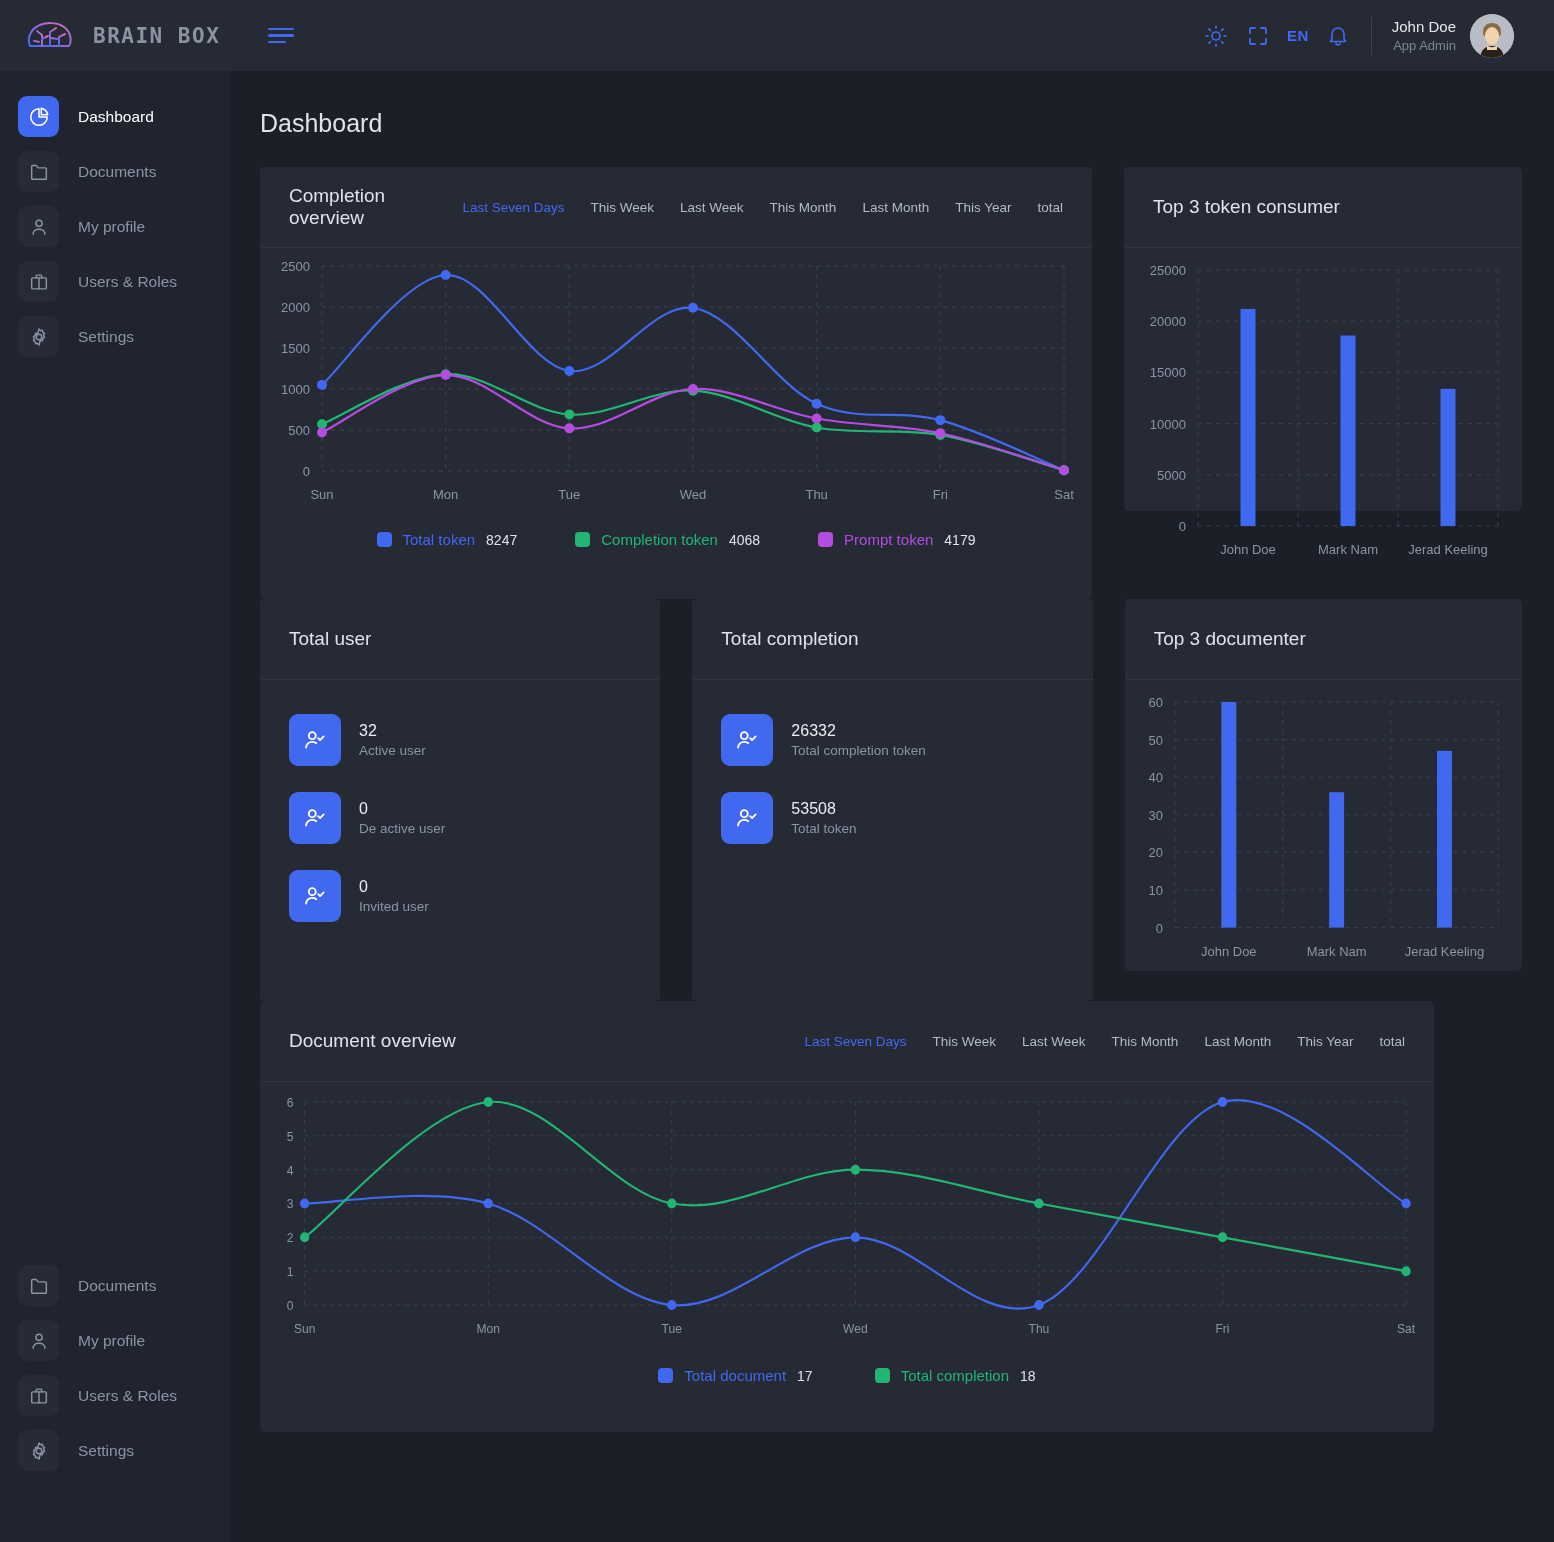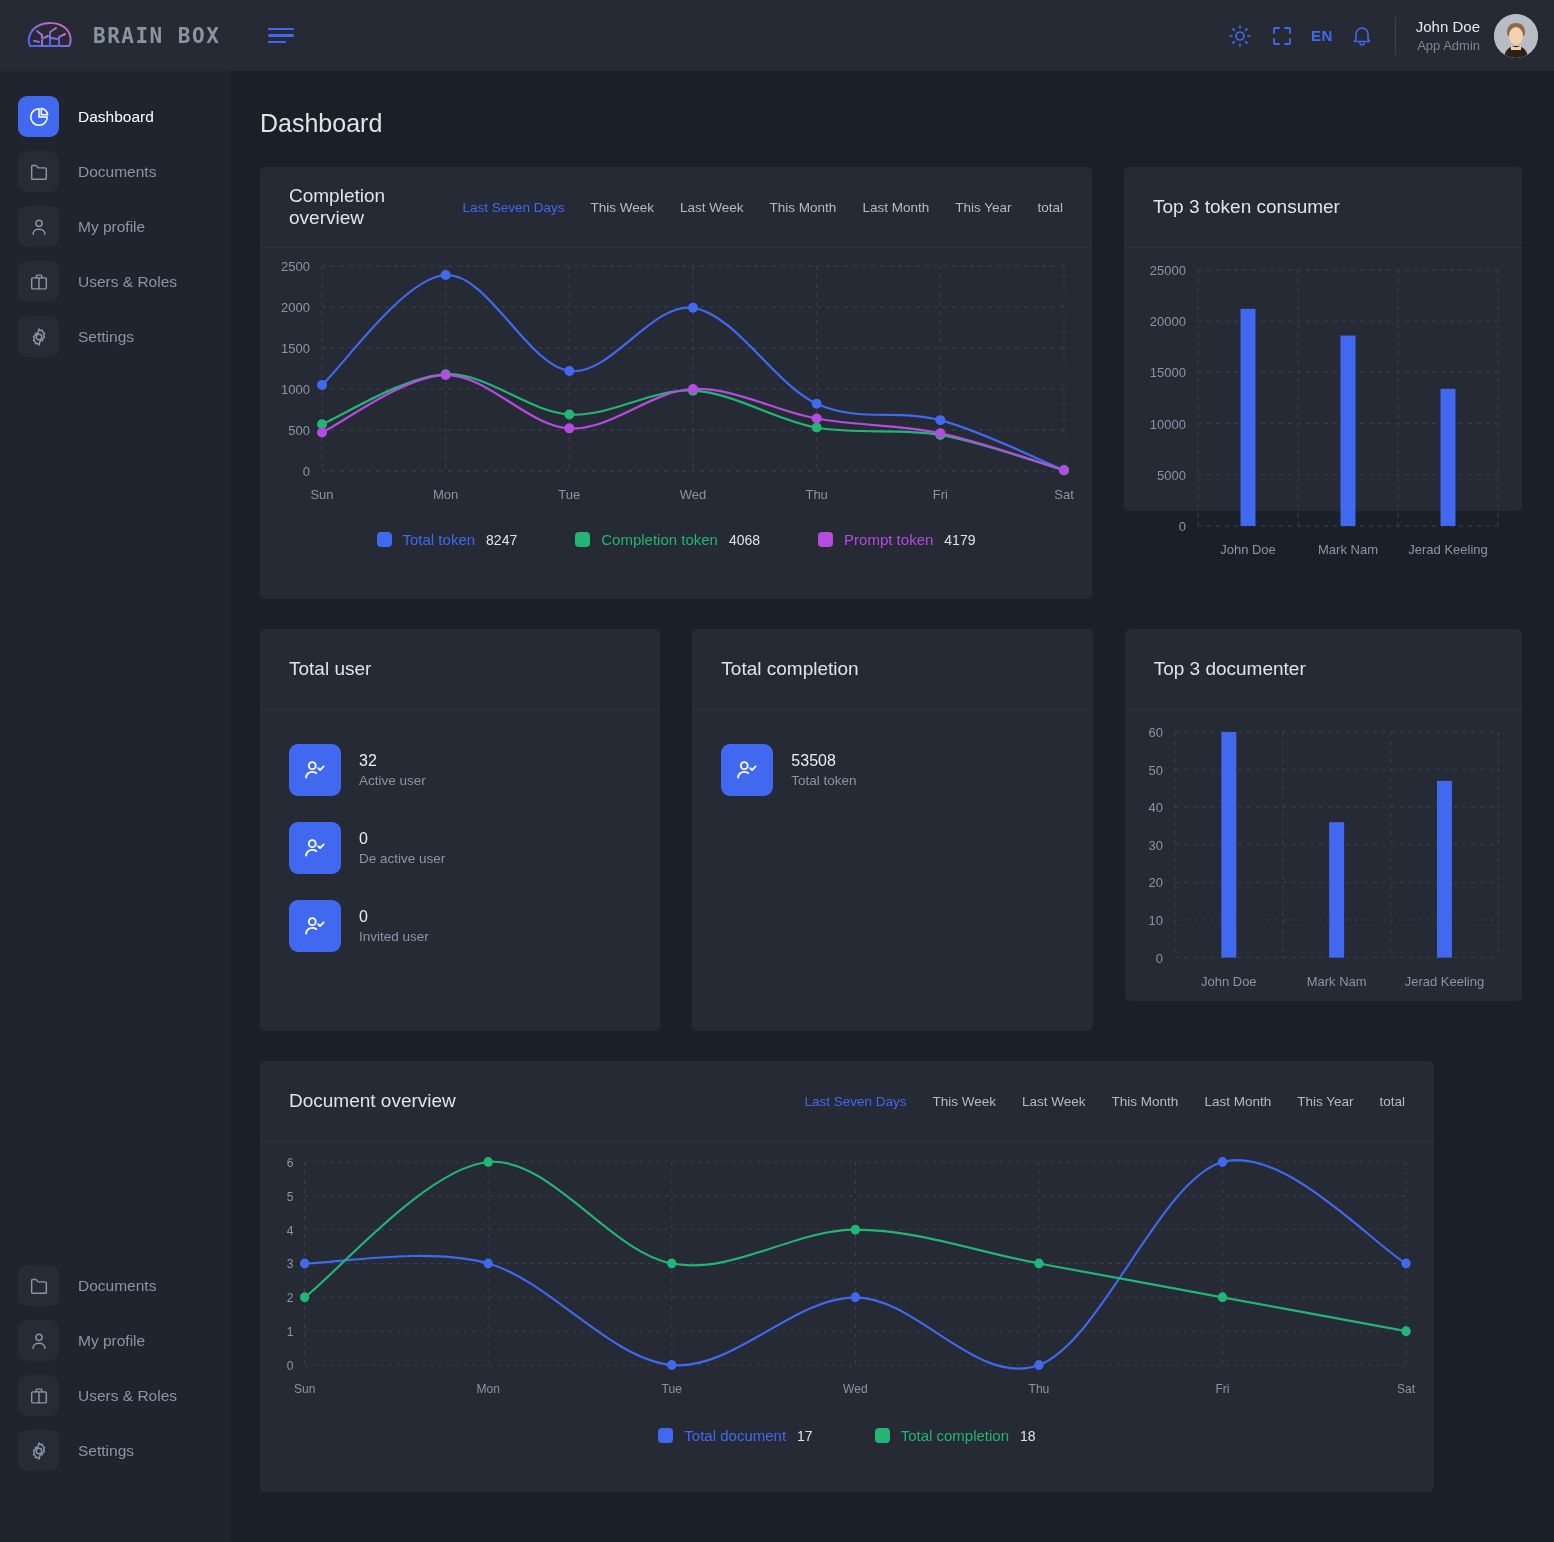--- a/index.html
+++ b/index.html
@@ -19,21 +19,21 @@
     position: relative; z-index: 5;
   }
   .brand { width: 230px; flex: 0 0 230px; display: flex; align-items: center; padding-left: 26px; gap: 19px; }
   .brand-logo { width: 48px; height: 34px; }
   .brand-text { font-size: 21px; letter-spacing: 1.5px; color: #8b93a3; font-weight: 700; font-family: "DejaVu Sans Mono", monospace; }
   .hamburger { margin-left: 38px; display: flex; flex-direction: column; gap: 4px; cursor: pointer; }
   .hamburger span { display: block; height: 2.5px; background: #4169f0; border-radius: 2px; }
   .hamburger span:nth-child(1) { width: 26px; }
   .hamburger span:nth-child(2) { width: 26px; }
   .hamburger span:nth-child(3) { width: 18px; }
-  .topbar-right { margin-left: auto; display: flex; align-items: center; gap: 16px; padding-right: 16px; }
+  .topbar-right { margin-left: auto; display: flex; align-items: center; gap: 16px; padding-right: 40px; }
   .ic { width: 26px; height: 26px; display: flex; align-items: center; justify-content: center; cursor: pointer; }
   .lang { color: #4169f0; font-size: 15px; font-weight: 700; letter-spacing: .5px; cursor: pointer; }
   .divider-v { width: 1px; height: 38px; background: #3a4150; margin: 0 4px; }
   .userblock { display: flex; align-items: center; gap: 14px; cursor: pointer; }
   .user-names { text-align: right; line-height: 1.35; }
   .user-name { font-size: 15px; color: #e6e9ef; }
   .user-role { font-size: 13px; color: #7c8597; }
   .avatar { width: 44px; height: 44px; border-radius: 50%; overflow: hidden; background: #b9bcc4; position: relative; }
 
   
@@ -53,21 +53,21 @@
   }
   .nav-item.active .nav-icon { background: #4169f0; }
   .nav-label { font-size: 15.5px; color: #8b94a6; }
   .nav-item.active .nav-label { color: #ffffff; }
   .nav-gap { flex: 1 1 auto; min-height: 10px; }
 
   
   .main { flex: 1; background: #1b1f27; padding: 30px 32px 0 30px; overflow: hidden; }
   .page-title { font-size: 25px; color: #dfe3ea; margin: 8px 0 29px 0; font-weight: 400; }
 
-  .grid-row { display: flex; gap: 32px; margin-bottom: 30px; }
+  .grid-row { display: flex; gap: 32px; }
 
   .card { background: #252a35; border-radius: 5px; display: flex; flex-direction: column; }
   .card-head {
     height: 81px; flex: 0 0 81px;
     border-bottom: 1px solid #2e3440;
     display: flex; align-items: center; padding: 0 29px;
   }
   .card-title { font-size: 19px; color: #dfe3ea; font-weight: 400; }
   .tabs { display: flex; align-items: center; gap: 26px; margin-left: 42px; }
   .tabs.right { margin-left: auto; gap: 26px; }
@@ -441,20 +441,33 @@
             <div class="stat-list">
               <div class="stat-row">
                 <span class="stat-icon">
                   <svg width="26" height="26" viewBox="0 0 24 24" fill="none" stroke="#ffffff" stroke-width="1.7" stroke-linecap="round" stroke-linejoin="round">
                     <circle cx="9.5" cy="8" r="3.2"></circle>
                       <path d="M3.8 19c0-3.3 2.6-5.2 5.7-5.2 1.4 0 2.7.4 3.7 1.1"></path>
                       <path d="M15 10.4l1.7 1.7 3.3-3.4"></path>
                   </svg>
                 </span>
                 <div>
+                  <div class="stat-num">26332</div>
+                  <div class="stat-cap">Total completion token</div>
+                </div>
+              </div>
+              <div class="stat-row">
+                <span class="stat-icon">
+                  <svg width="26" height="26" viewBox="0 0 24 24" fill="none" stroke="#ffffff" stroke-width="1.7" stroke-linecap="round" stroke-linejoin="round">
+                    <circle cx="9.5" cy="8" r="3.2"></circle>
+                      <path d="M3.8 19c0-3.3 2.6-5.2 5.7-5.2 1.4 0 2.7.4 3.7 1.1"></path>
+                      <path d="M15 10.4l1.7 1.7 3.3-3.4"></path>
+                  </svg>
+                </span>
+                <div>
                   <div class="stat-num">53508</div>
                   <div class="stat-cap">Total token</div>
                 </div>
               </div>
             </div>
           </div>
         </div>
 
         <div class="card" style="width:398px;height:372px;">
           <div class="card-head">

